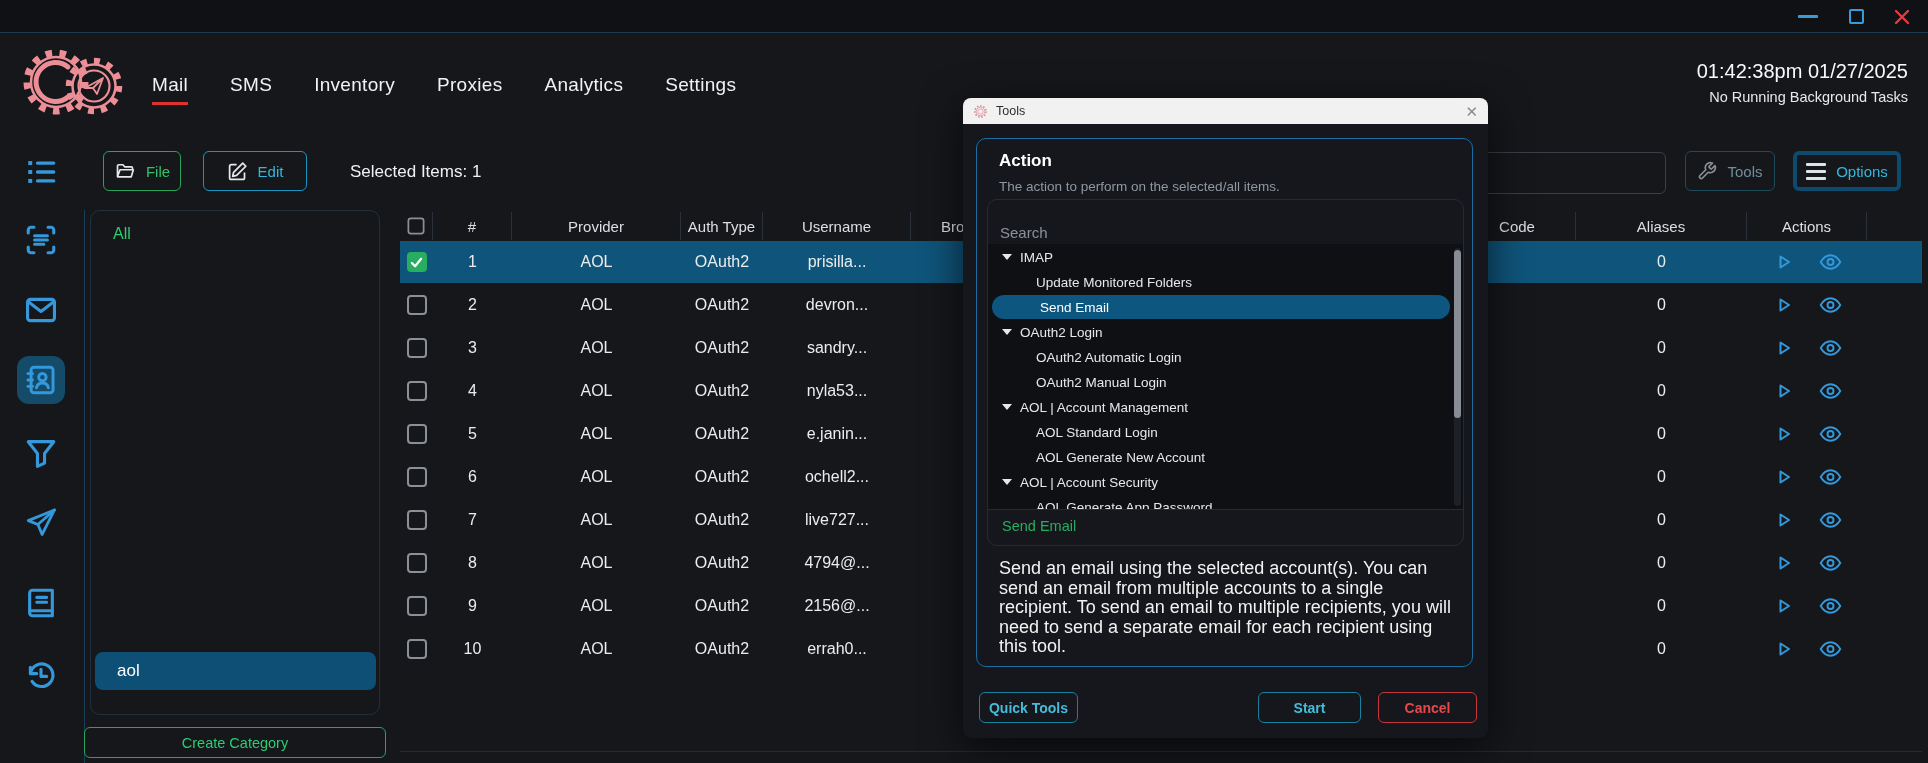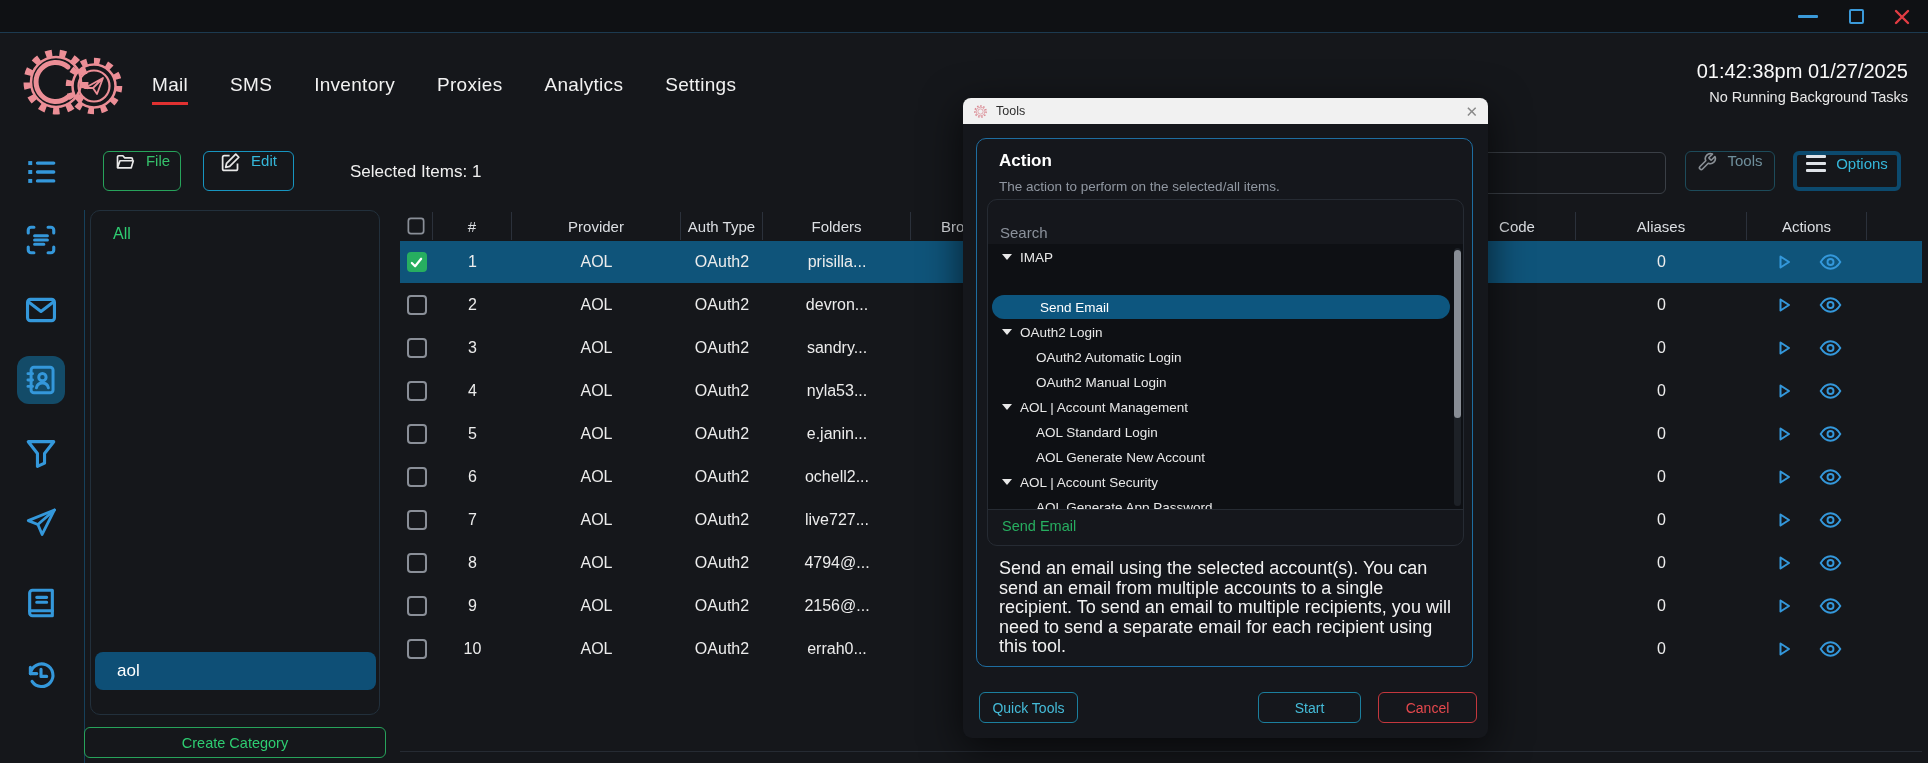--- a/index.html
+++ b/index.html
@@ -18,24 +18,24 @@
   
   .logo { position:absolute; left:18px; top:40px; }
   .nav { position:absolute; left:152px; top:74px; display:flex; gap:42px; }
   .nav-item { font-size:19px; color:#f2f2f2; letter-spacing:.3px; cursor:pointer; padding-bottom:6px; }
   .nav-item.active { border-bottom:3px solid #e03131; }
   .clock { position:absolute; right:20px; top:60px; text-align:right; }
   .clock .time { font-size:20px; color:#fafafa; }
   .clock .sub { font-size:14.5px; color:#e8e8e8; margin-top:6px; }
 
   
-  .btn { display:flex; align-items:flex-start; justify-content:center; gap:10px; border-radius:6px; background:transparent; cursor:pointer; }
+  .btn { display:flex; align-items:center; justify-content:center; gap:10px; border-radius:6px; background:transparent; cursor:pointer; }
   .file-btn { position:absolute; left:103px; top:151px; width:78px; height:40px; border:1px solid #27a35b; }
   .file-btn span { color:#35c06b; font-size:15px; }
-  .edit-btn { position:absolute; left:203px; top:151px; width:91px; height:40px; border:1px solid #1795c0; }
+  .edit-btn { position:absolute; left:203px; top:151px; width:104px; height:40px; border:1px solid #1795c0; }
   .edit-btn span { color:#35b7da; font-size:15px; }
   .selected-items { position:absolute; left:350px; top:162px; font-size:17px; color:#f0f0f0; }
   .search-main { position:absolute; left:1432px; top:152px; width:234px; height:42px; border:1px solid #3a3f46; border-radius:6px; background:transparent; color:#e8e8e8; font-size:15px; padding:0 12px; outline:none; }
   .tools-btn { position:absolute; left:1685px; top:151px; width:90px; height:40px; border:1px solid #1d4b5a; }
   .tools-btn span { color:#6f8f9c; font-size:15px; }
   .options-btn { position:absolute; left:1793px; top:151px; width:108px; height:40px; border:4px solid #0c4a6e; }
   .options-btn span { color:#35b7da; font-size:15px; }
   .hamburger { display:flex; flex-direction:column; gap:4px; }
   .hamburger i { display:block; width:20px; height:3px; background:#dfe3e8; border-radius:1px; }
 
@@ -78,21 +78,21 @@
   .picker-search::placeholder { color:#8b919b; }
   .tree { position:absolute; left:0; top:44px; width:477px; height:266px; background:#0e1014; border-bottom:1px solid #262b33; overflow:hidden; }
   .titem { position:absolute; left:0; width:477px; height:24px; display:flex; align-items:center; font-size:13.5px; color:#e8e8e8; cursor:pointer; }
   .titem .caret { width:0; height:0; border-left:5.5px solid transparent; border-right:5.5px solid transparent; border-top:6.5px solid #e8e8e8; margin:0 8px 0 14px; }
   .titem.child { padding-left:48px; }
   .titem.selected { left:4px; width:458px; background:#0d567f; border-radius:13px; color:#fff; }
   .tree-scroll-track { position:absolute; right:4px; top:4px; width:7px; height:258px; background:#1d2127; border-radius:4px; }
   .tree-scroll-thumb { position:absolute; right:4px; top:6px; width:7px; height:168px; background:#888d95; border-radius:4px; cursor:pointer; }
   .picked-label { position:absolute; left:14px; top:318px; color:#27ae60; font-size:14.5px; }
   .tool-desc { position:absolute; left:22px; top:420px; width:462px; font-size:18px; line-height:19.5px; color:#f2f2f2; }
-  .modal-footer-btn { position:absolute; top:594px; height:31px; border-radius:6px; display:flex; align-items:center; justify-content:center; font-size:14px; cursor:pointer; }
+  .modal-footer-btn { position:absolute; top:594px; height:31px; border-radius:6px; display:flex; align-items:center; justify-content:center; font-size:14px; cursor:pointer;font-weight:bold; }
   .quick-tools { left:16px; width:99px; border:1px solid #1b7f9e; color:#45bcd9; }
   .start-btn { left:295px; width:103px; border:1px solid #1b7f9e; color:#45bcd9; }
   .cancel-btn { left:415px; width:99px; border:1px solid #c4373d; color:#e5484d; }
 
   svg { display:block; }
 </style>
 </head>
 <body>
 
 <div class="app">
@@ -221,21 +221,21 @@
   <div class="create-cat">Create Category</div>
 
   <div class="table">
     <div class="tgrid thead">
       <div class="th">
           <div class="cb" style="transform:scale(.85)"></div>
         </div>
       <div class="th">#</div>
       <div class="th">Provider</div>
       <div class="th">Auth Type</div>
-      <div class="th">Folders</div>
+      <div class="th">Username</div>
       <div class="th browser-h">Bro</div>
       <div class="th">Code</div>
       <div class="th">Aliases</div>
       <div class="th">Actions</div>
       <div class="th"></div>
     </div>
   <div class="tgrid trow selected" style="top: 29px;">
         <div class="td">
           <div class="cb checked">
             <svg width="13" height="13" viewBox="0 0 14 14" fill="none" stroke="#fff" stroke-width="2.4" stroke-linecap="round" stroke-linejoin="round">
@@ -476,20 +476,23 @@
       <div class="action-title">Action</div>
       <div class="action-desc">The action to perform on the selected/all items.</div>
 
       <div class="picker">
         <input class="picker-search" type="text" placeholder="Search" style="">
         <div class="tree">
           <div class="titem" style="top:1px">
               <span class="caret"></span>
               <span>IMAP</span>
             </div>
+          <div class="titem child" style="top:26px">
+              <span>Update Monitored Folders</span>
+            </div>
           <div class="titem child selected" style="top:51px">
               <span>Send Email</span>
             </div>
           <div class="titem" style="top:76px">
               <span class="caret"></span>
               <span>OAuth2 Login</span>
             </div>
           <div class="titem child" style="top:101px">
               <span>OAuth2 Automatic Login</span>
             </div>

